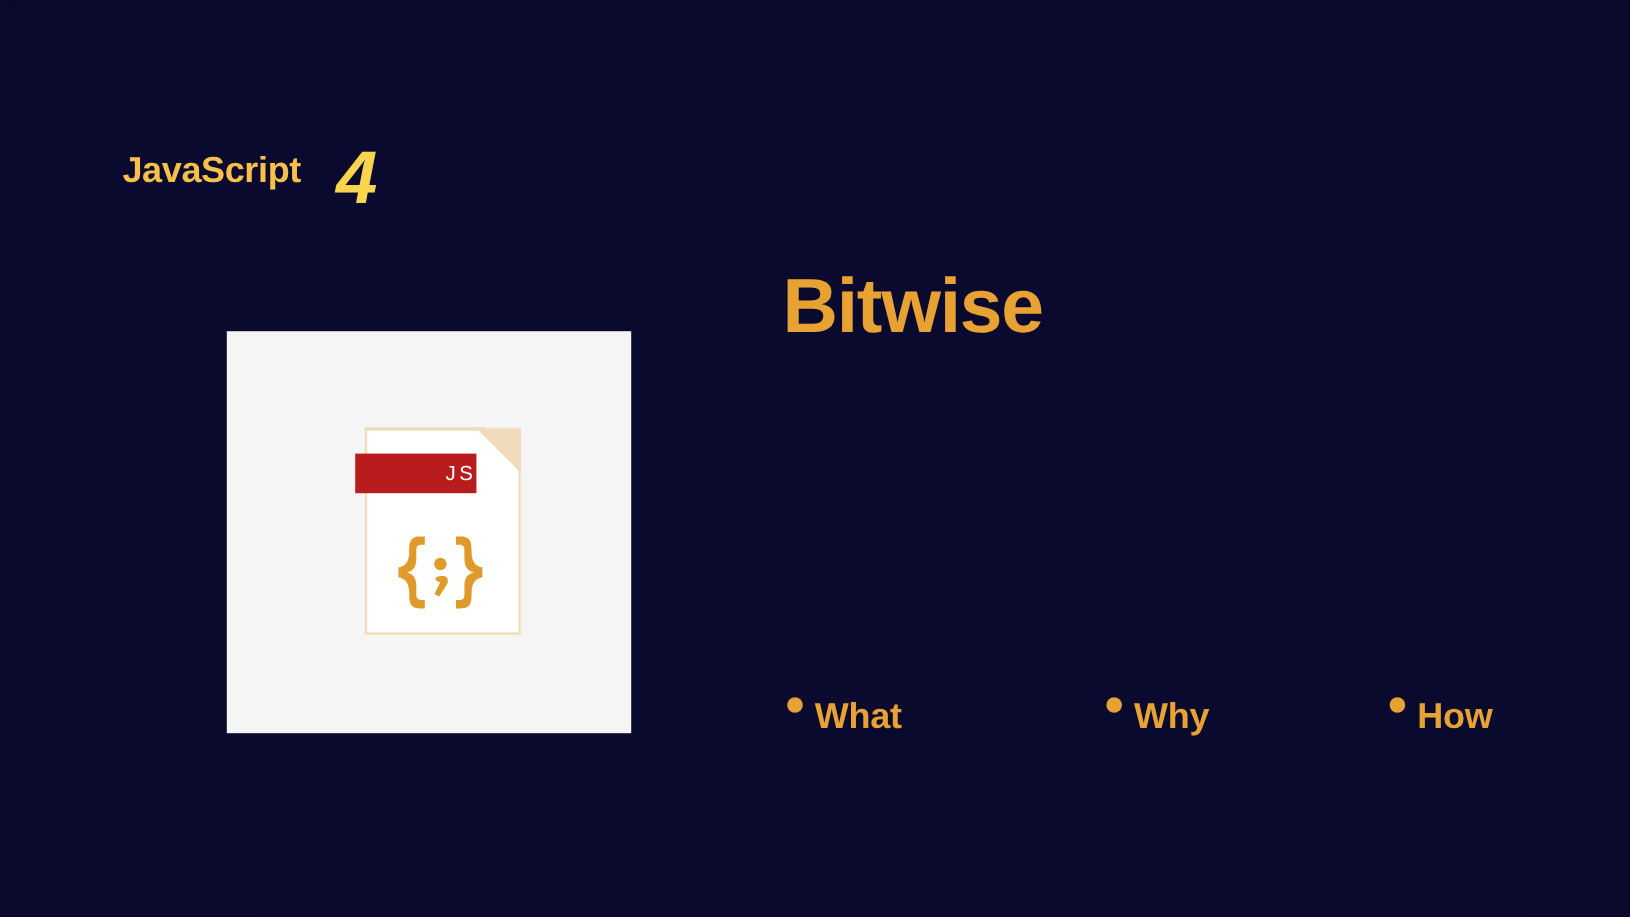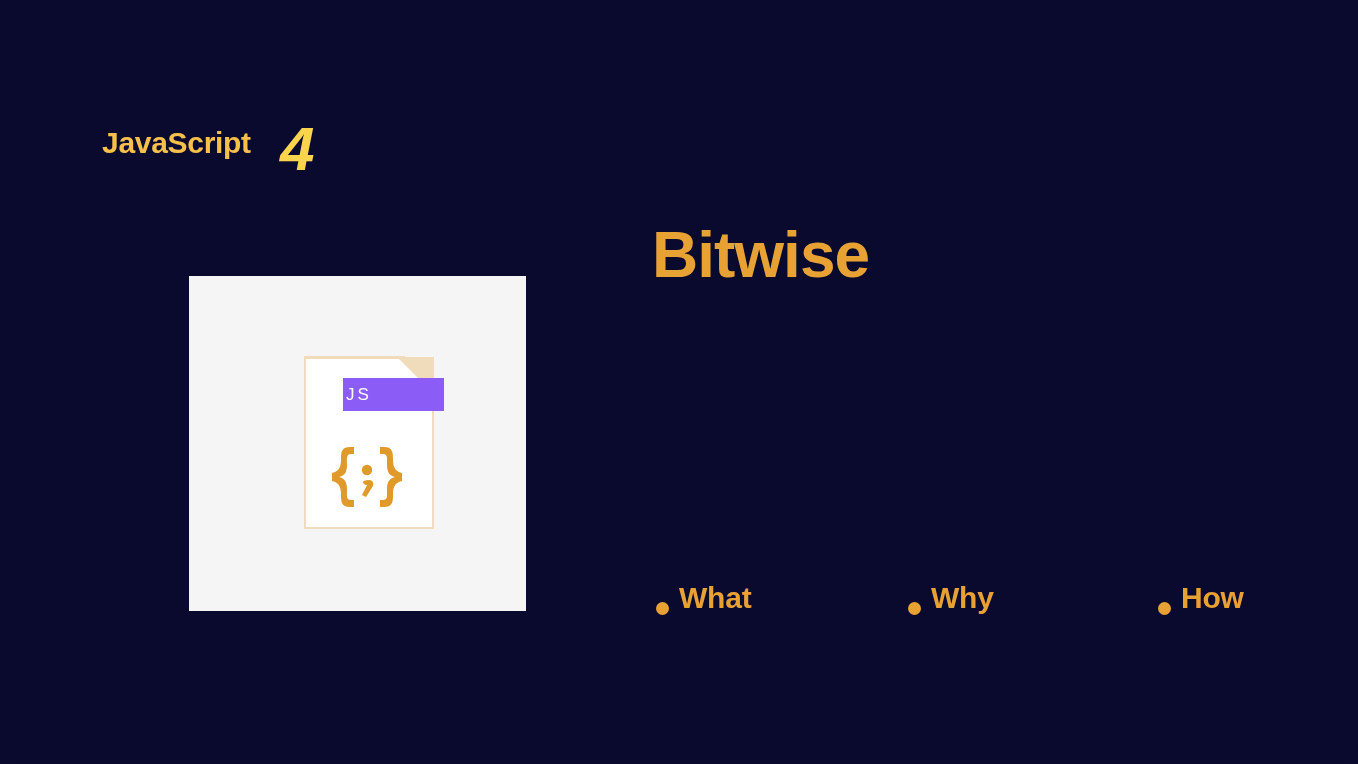--- a/index.html
+++ b/index.html
@@ -115,25 +115,24 @@
     height: 1px;
     background: #f5f5f6;
   }
   
   .file-tab {
     position: absolute;
     left: 0;
     top: 22px;
     width: 101px;
     height: 33px;
-    background: #8b5cf6;
+    background: #b91c1c;
     display: flex;
     align-items: center;
-    justify-content: flex-start;
-    margin-left: 47px;
+    justify-content: flex-end;
   }
   .file-tab-label {
     color: #ffffff;
     font-family: "Liberation Sans", sans-serif;
     font-size: 17px;
     font-weight: normal;
     letter-spacing: 3px;
     padding-left: 3px;
   }
   
@@ -166,25 +165,25 @@
     position: absolute;
     left: 656px;
     top: 581px;
     width: 620px;
     height: 40px;
   }
   .bullet {
     position: absolute;
     top: 0;
     display: flex;
-    align-items: flex-end;
+    align-items: flex-start;
     white-space: nowrap;
   }
   .bullet-0 { left: 0px; }
-  .bullet-1 { left: 252px; }
+  .bullet-1 { left: 266px; }
   .bullet-2 { left: 502px; }
   .bullet-dot {
     width: 13px;
     height: 13px;
     border-radius: 50%;
     background: #e8a233;
     margin-right: 10px;
     flex: 0 0 auto;
   }
   .bullet-label {

